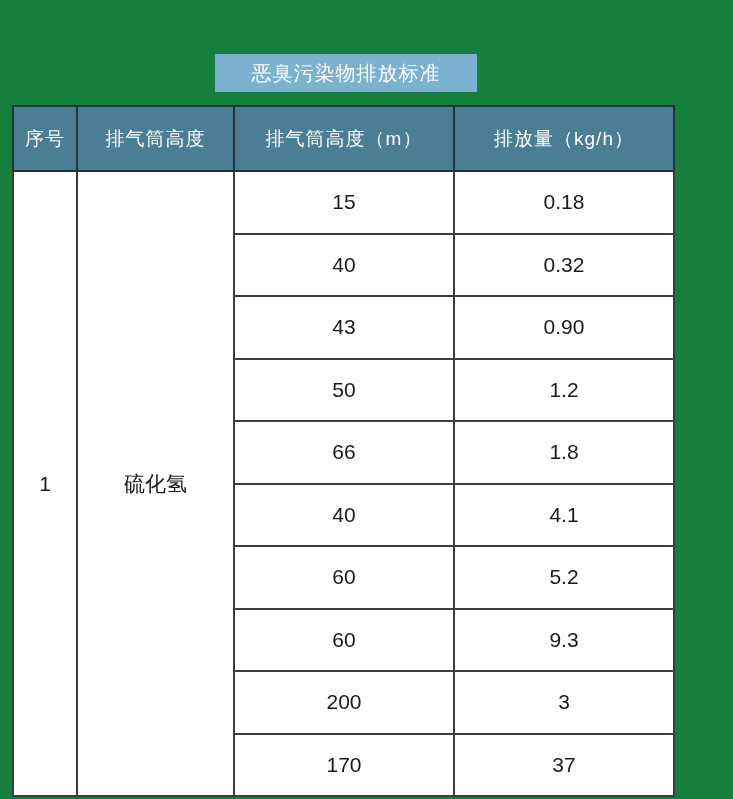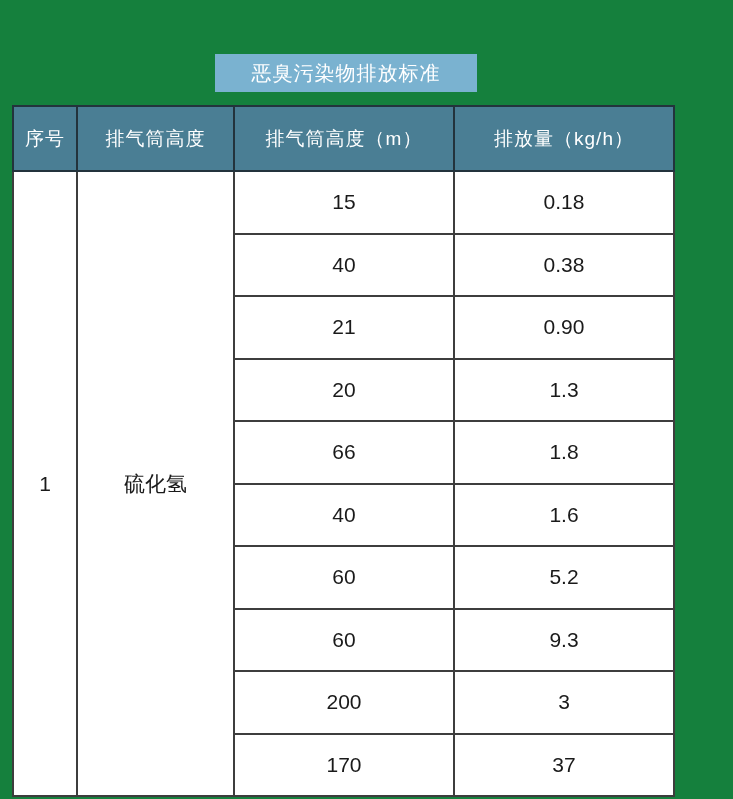--- a/index.html
+++ b/index.html
@@ -92,37 +92,37 @@
     </thead>
     <tbody>
       <tr>
         <td rowspan="10">1</td>
         <td rowspan="10">硫化氢</td>
         <td>15</td>
         <td>0.18</td>
       </tr>
       <tr>
         <td>40</td>
-        <td>0.38</td>
+        <td>0.32</td>
       </tr>
       <tr>
-        <td>21</td>
+        <td>43</td>
         <td>0.90</td>
       </tr>
       <tr>
-        <td>20</td>
-        <td>1.3</td>
+        <td>50</td>
+        <td>1.2</td>
       </tr>
       <tr>
         <td>66</td>
         <td>1.8</td>
       </tr>
       <tr>
         <td>40</td>
-        <td>1.6</td>
+        <td>4.1</td>
       </tr>
       <tr>
         <td>60</td>
         <td>5.2</td>
       </tr>
       <tr>
         <td>60</td>
         <td>9.3</td>
       </tr>
       <tr>

